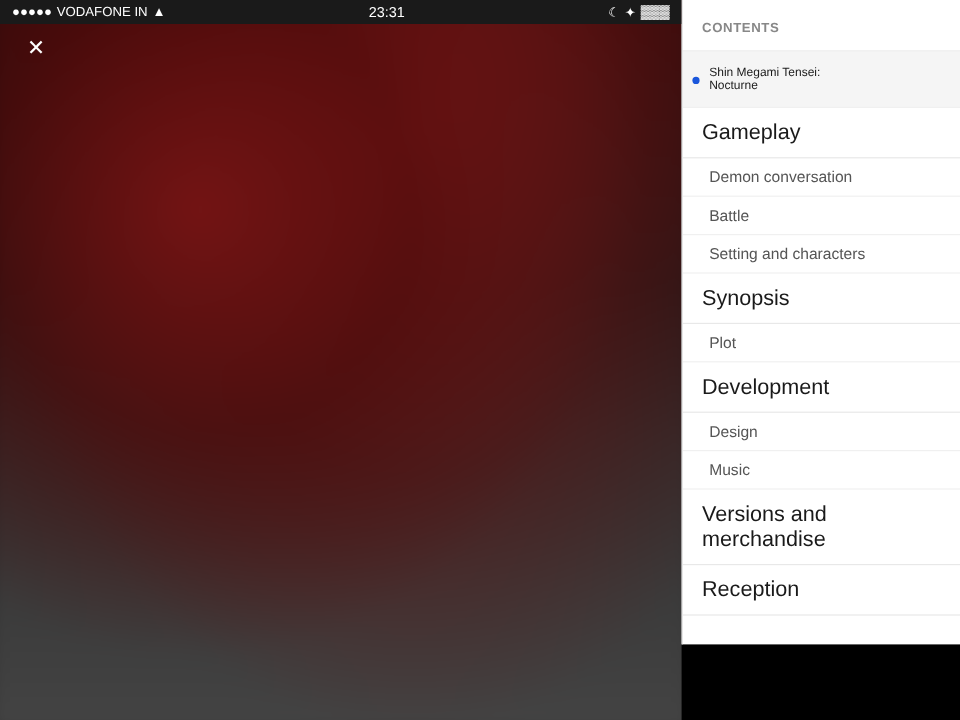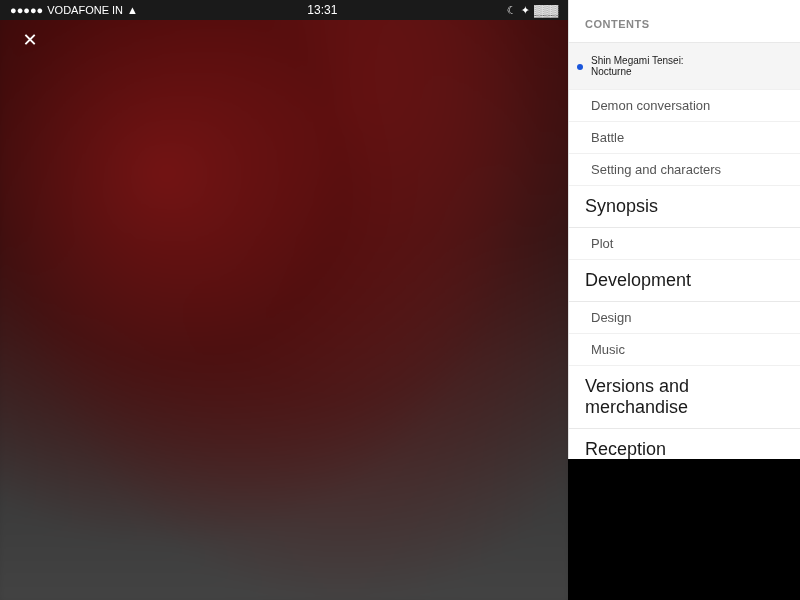--- a/index.html
+++ b/index.html
@@ -90,21 +90,21 @@
       font-weight: 300;
       line-height: 1;
     }
 
     
     .sidebar {
       position: absolute;
       top: 0;
       right: 0;
       width: 232px;
-      height: 459px;
+      height: 537px;
       background: #fff;
       border-left: 1px solid #e0e0e0;
       overflow-y: auto;
     }
 
     .contents-header {
       padding: 14px 16px 10px;
       border-bottom: 1px solid #e8e8e8;
     }
 
@@ -175,21 +175,21 @@
 
 <div class="main-content">
   <div class="blurred-image"></div>
 
   <div class="status-bar">
     <div class="status-left">
       <span>●●●●●</span>
       <span>VODAFONE IN</span>
       <span>▲</span>
     </div>
-    <div class="status-center">13:31</div>
+    <div class="status-center">23:31</div>
     <div class="status-right">
       <span>☾</span>
       <span>✦</span>
       <span>▓▓▓</span>
     </div>
   </div>
 
   <div class="close-button">
     <span class="close-x">✕</span>
   </div>
@@ -200,20 +200,23 @@
     <span class="contents-title">CONTENTS</span>
   </div>
 
   <ul class="toc-list">
 
     <li class="toc-item toc-item-active">
       <span class="active-dot"></span>
       <a class="toc-link">Shin Megami Tensei:<br>Nocturne</a>
     </li>
 
+    <li class="toc-item toc-section-header">
+      <a class="toc-link">Gameplay</a>
+    </li>
 
     <li class="toc-item toc-sub-item">
       <a class="toc-link">Demon conversation</a>
     </li>
 
     <li class="toc-item toc-sub-item">
       <a class="toc-link">Battle</a>
     </li>
 
     <li class="toc-item toc-sub-item">

